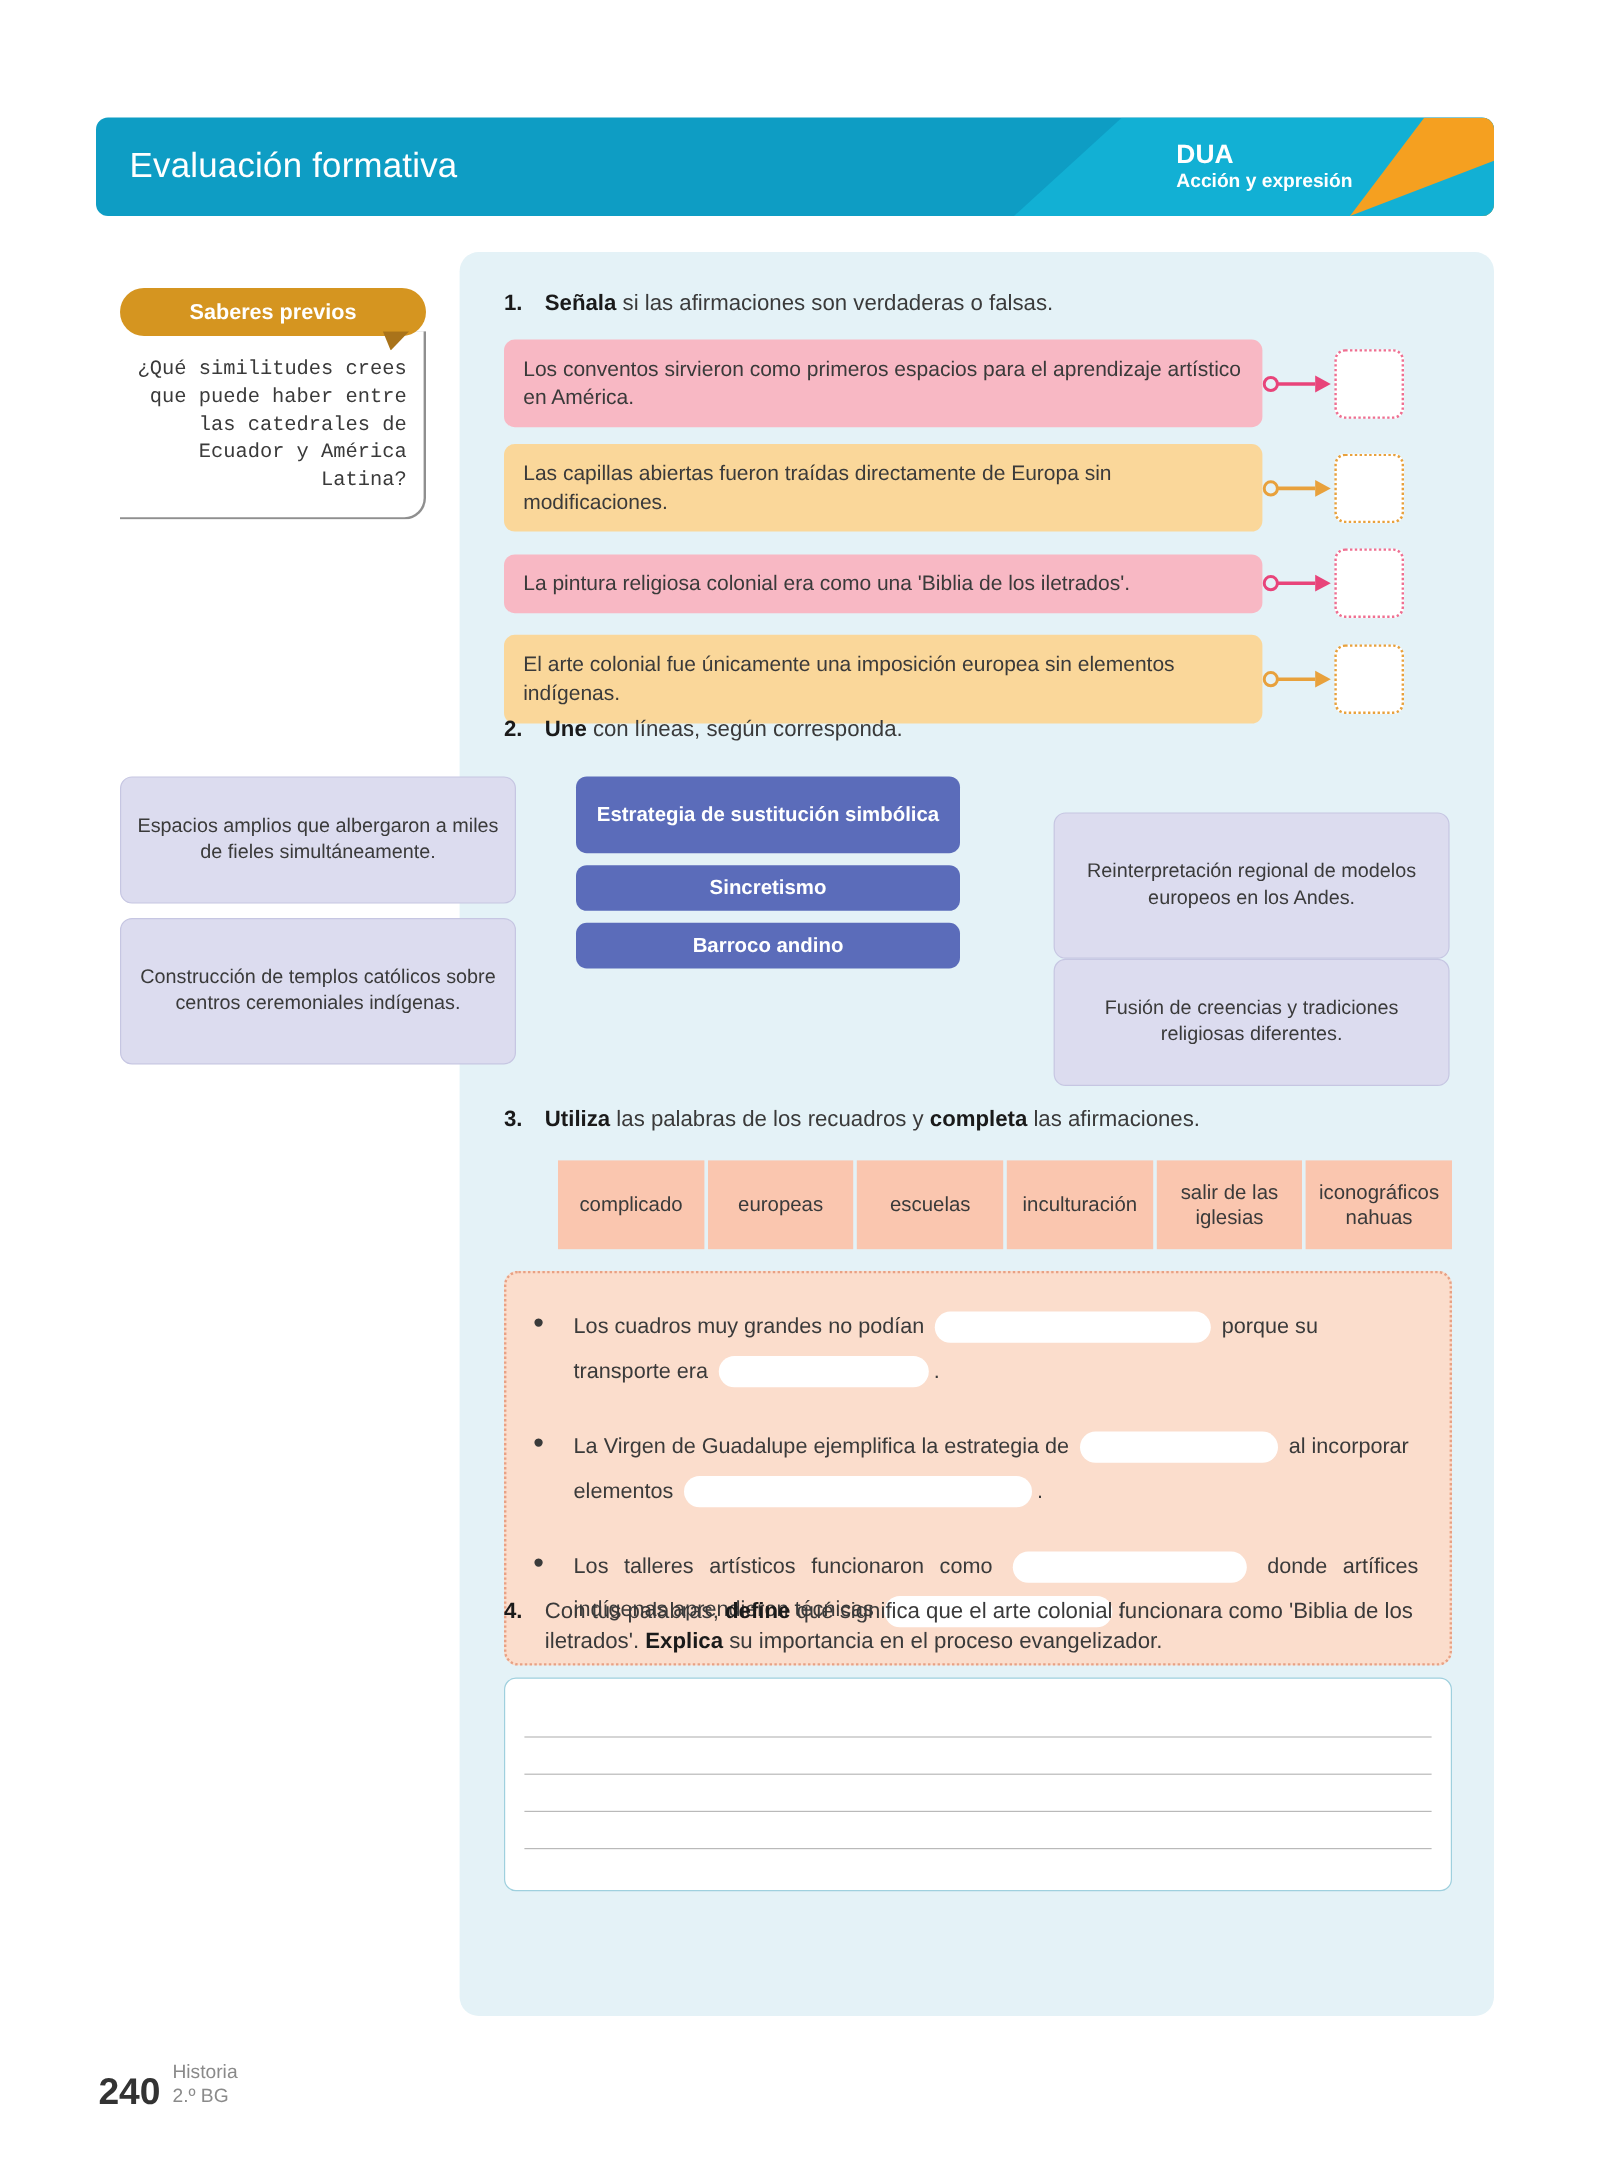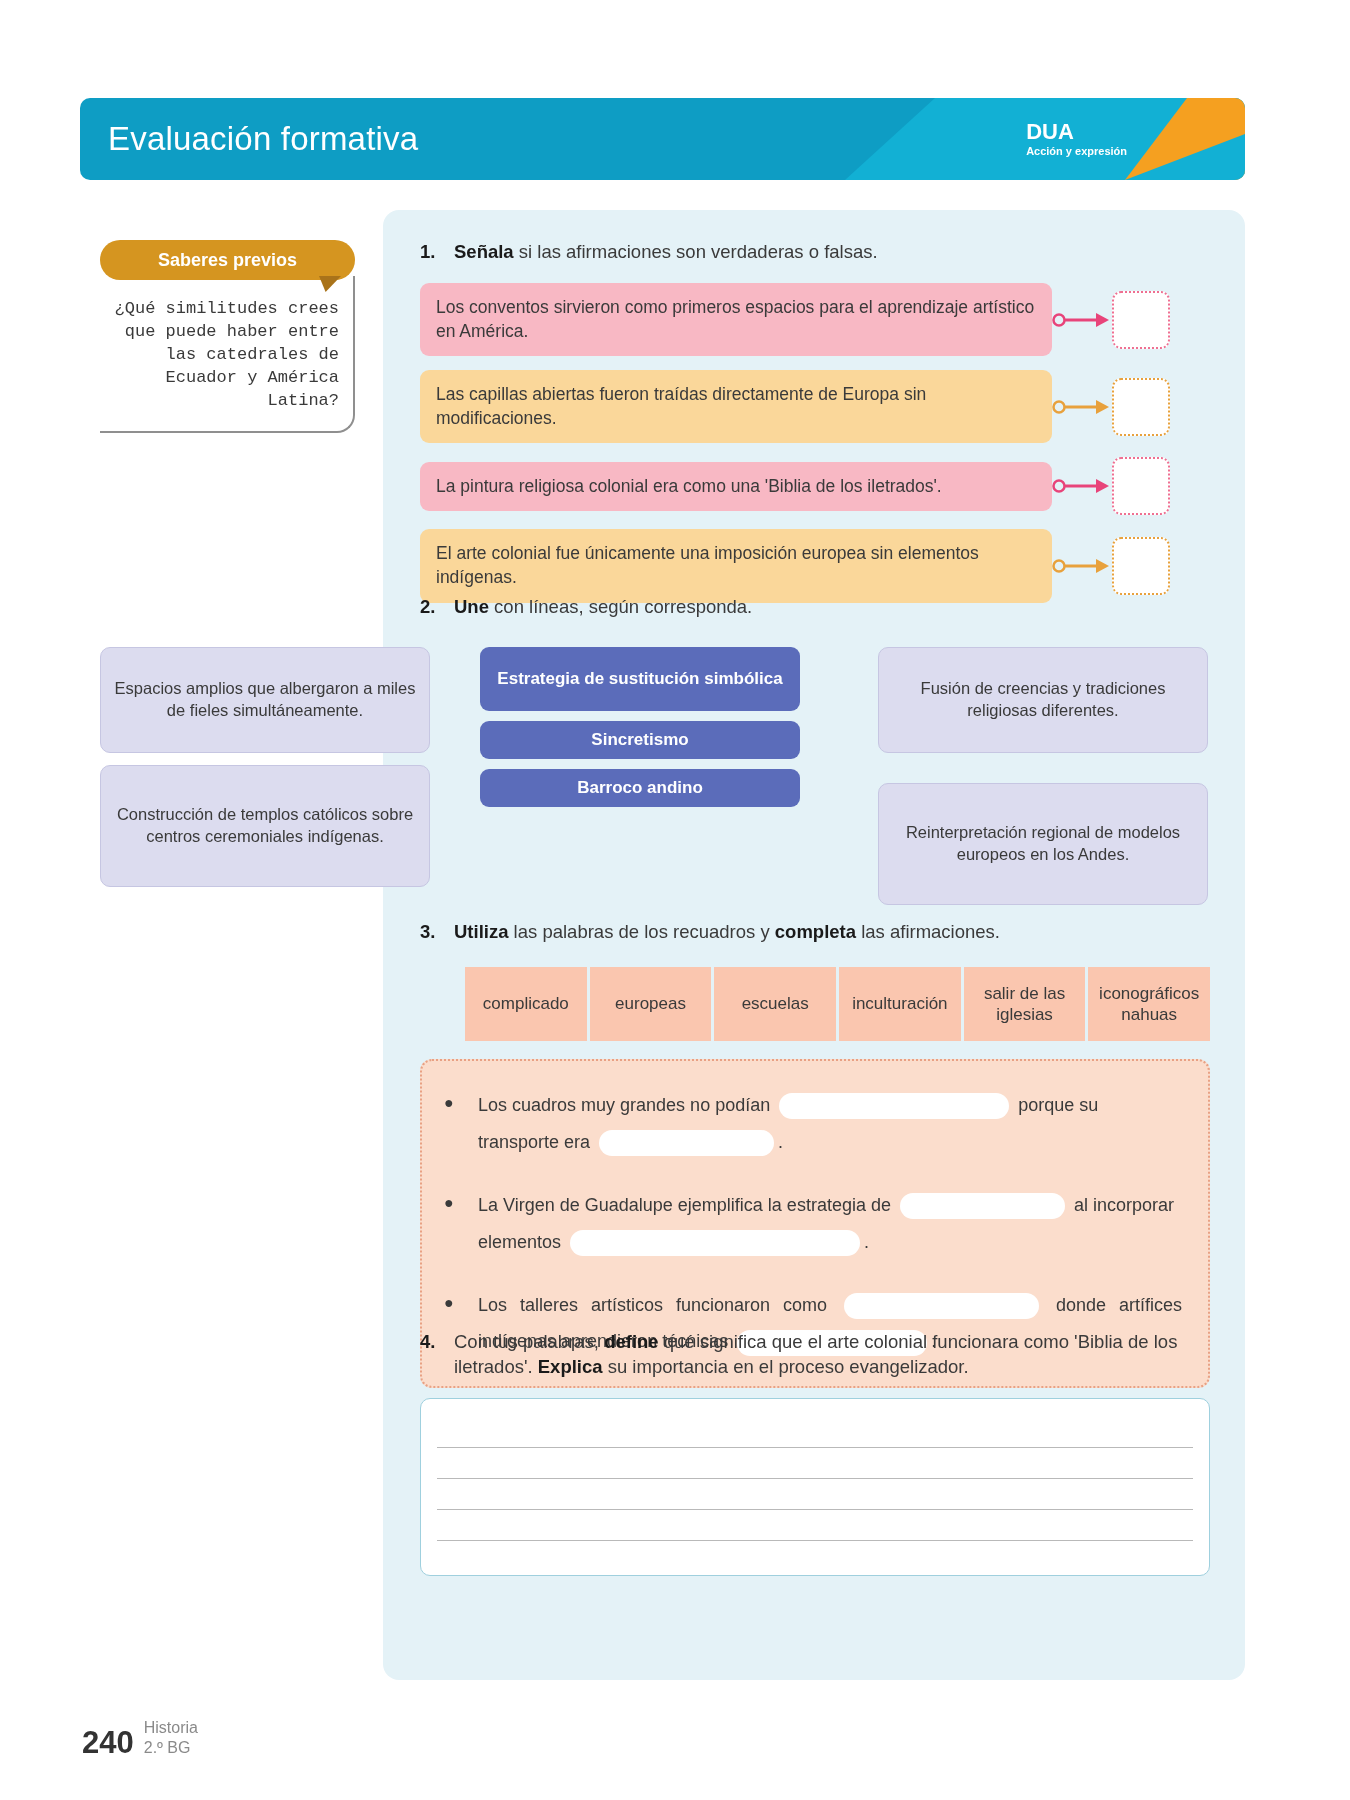--- a/index.html
+++ b/index.html
@@ -30,28 +30,28 @@
     background:#f5a020;
     clip-path:polygon(62px 0,100% 0,100% 100%,0 100%);
   }
   .header .corner-fold{
     position:absolute;right:0;bottom:0;width:120px;height:46px;
     background:#12b0d4;
     clip-path:polygon(0 100%,100% 0,100% 100%);
   }
   .header-title{
     position:absolute;left:28px;top:50%;transform:translateY(-50%);
-    font-size:33px;color:#ffffff;font-weight:400;letter-spacing:.2px;
+    font-size:29px;color:#ffffff;font-weight:400;letter-spacing:.2px;
   }
   .dua-block{
     position:absolute;right:118px;top:50%;transform:translateY(-50%);
     color:#ffffff;
   }
   .dua-title{font-size:22px;font-weight:700;line-height:1.1;}
-  .dua-sub{font-size:11px;font-weight:700;line-height:1.2;margin-top:1px;}
+  .dua-sub{font-size:16px;font-weight:700;line-height:1.2;margin-top:1px;}
 
   
   .main-panel{
     position:absolute;left:383px;top:210px;width:862px;height:1470px;
     background:#e4f2f7;border-radius:16px;
   }
 
   
   .callout{position:absolute;left:100px;top:240px;width:255px;}
   .callout-tab{
@@ -248,22 +248,22 @@
         <div class="desc-box" style="height:92px;margin-top:12px;">Construcción de templos católicos sobre centros ceremoniales indígenas.</div>
       </div>
 
       <div class="match-center">
         <div class="term-box" style="height:64px;">Estrategia de sustitución simbólica</div>
         <div class="term-box" style="height:38px;margin-top:10px;">Sincretismo</div>
         <div class="term-box" style="height:38px;margin-top:10px;">Barroco andino</div>
       </div>
 
       <div class="match-right">
+        <div class="desc-box" style="height:92px;margin-top:30px;">Reinterpretación regional de modelos europeos en los Andes.</div>
         <div class="desc-box" style="height:76px;">Fusión de creencias y tradiciones religiosas diferentes.</div>
-        <div class="desc-box" style="height:92px;margin-top:30px;">Reinterpretación regional de modelos europeos en los Andes.</div>
       </div>
     </div>
   </div>
 
   <div class="q" id="q3">
     <div class="q-head">
       <span class="q-num">3.</span>
       <span class="q-text"><b>Utiliza</b><span> las palabras de los recuadros y </span><b>completa</b><span> las afirmaciones.</span></span>
     </div>
 

